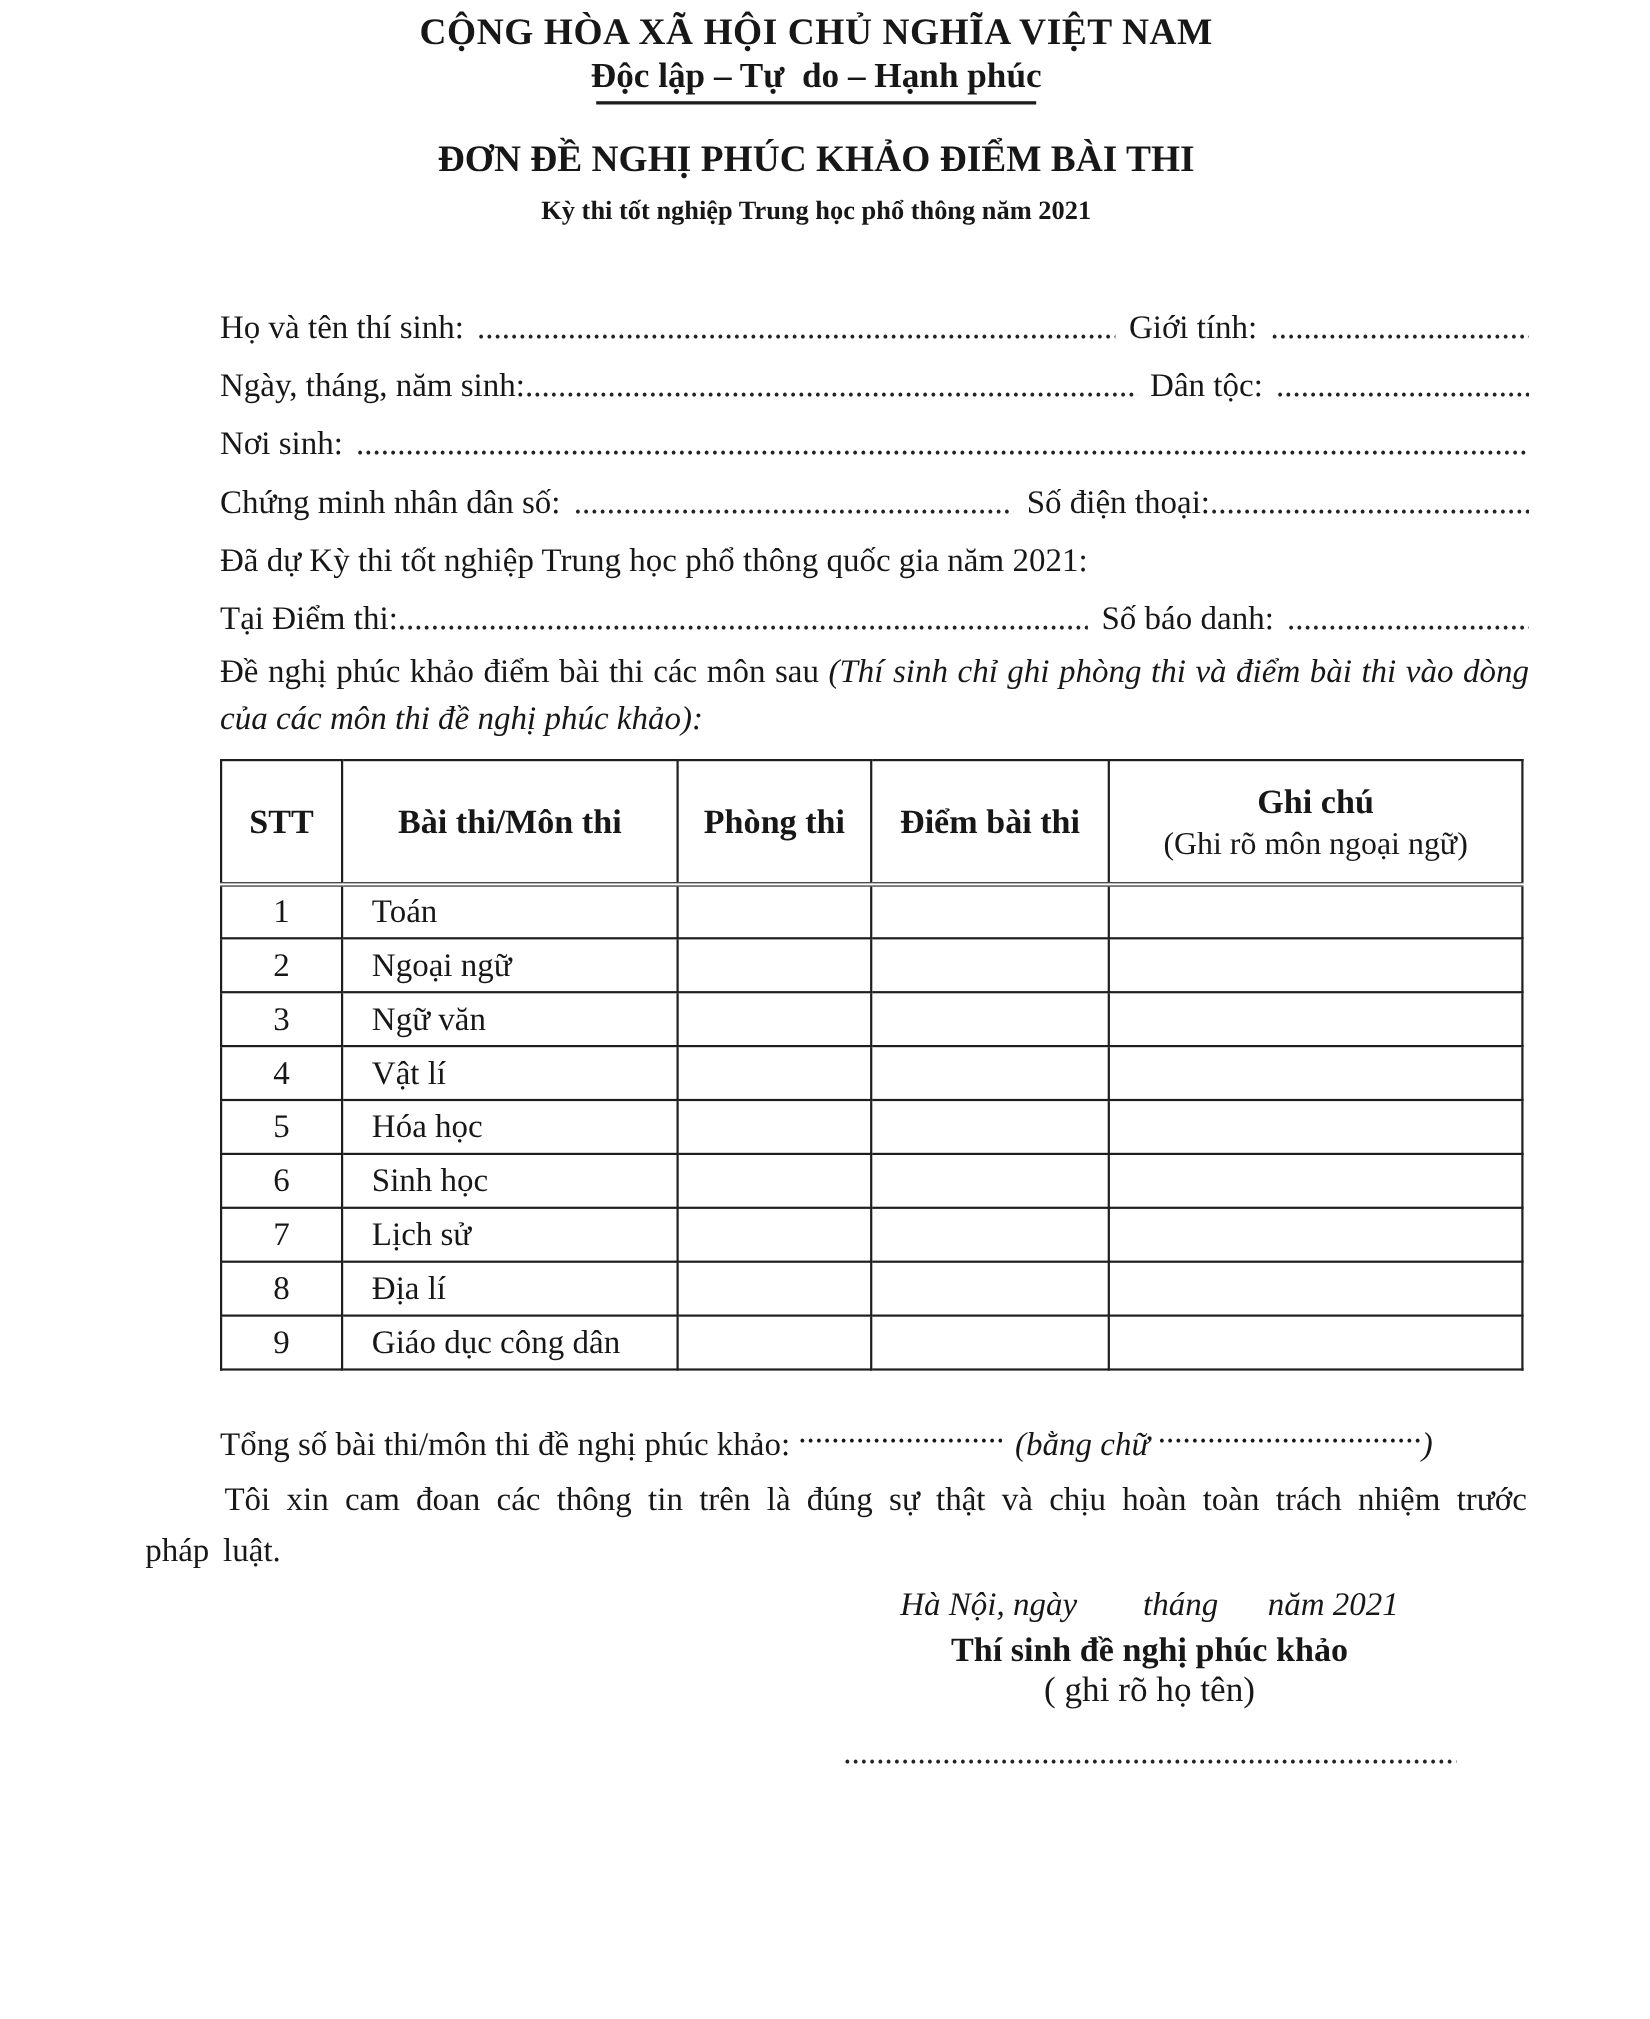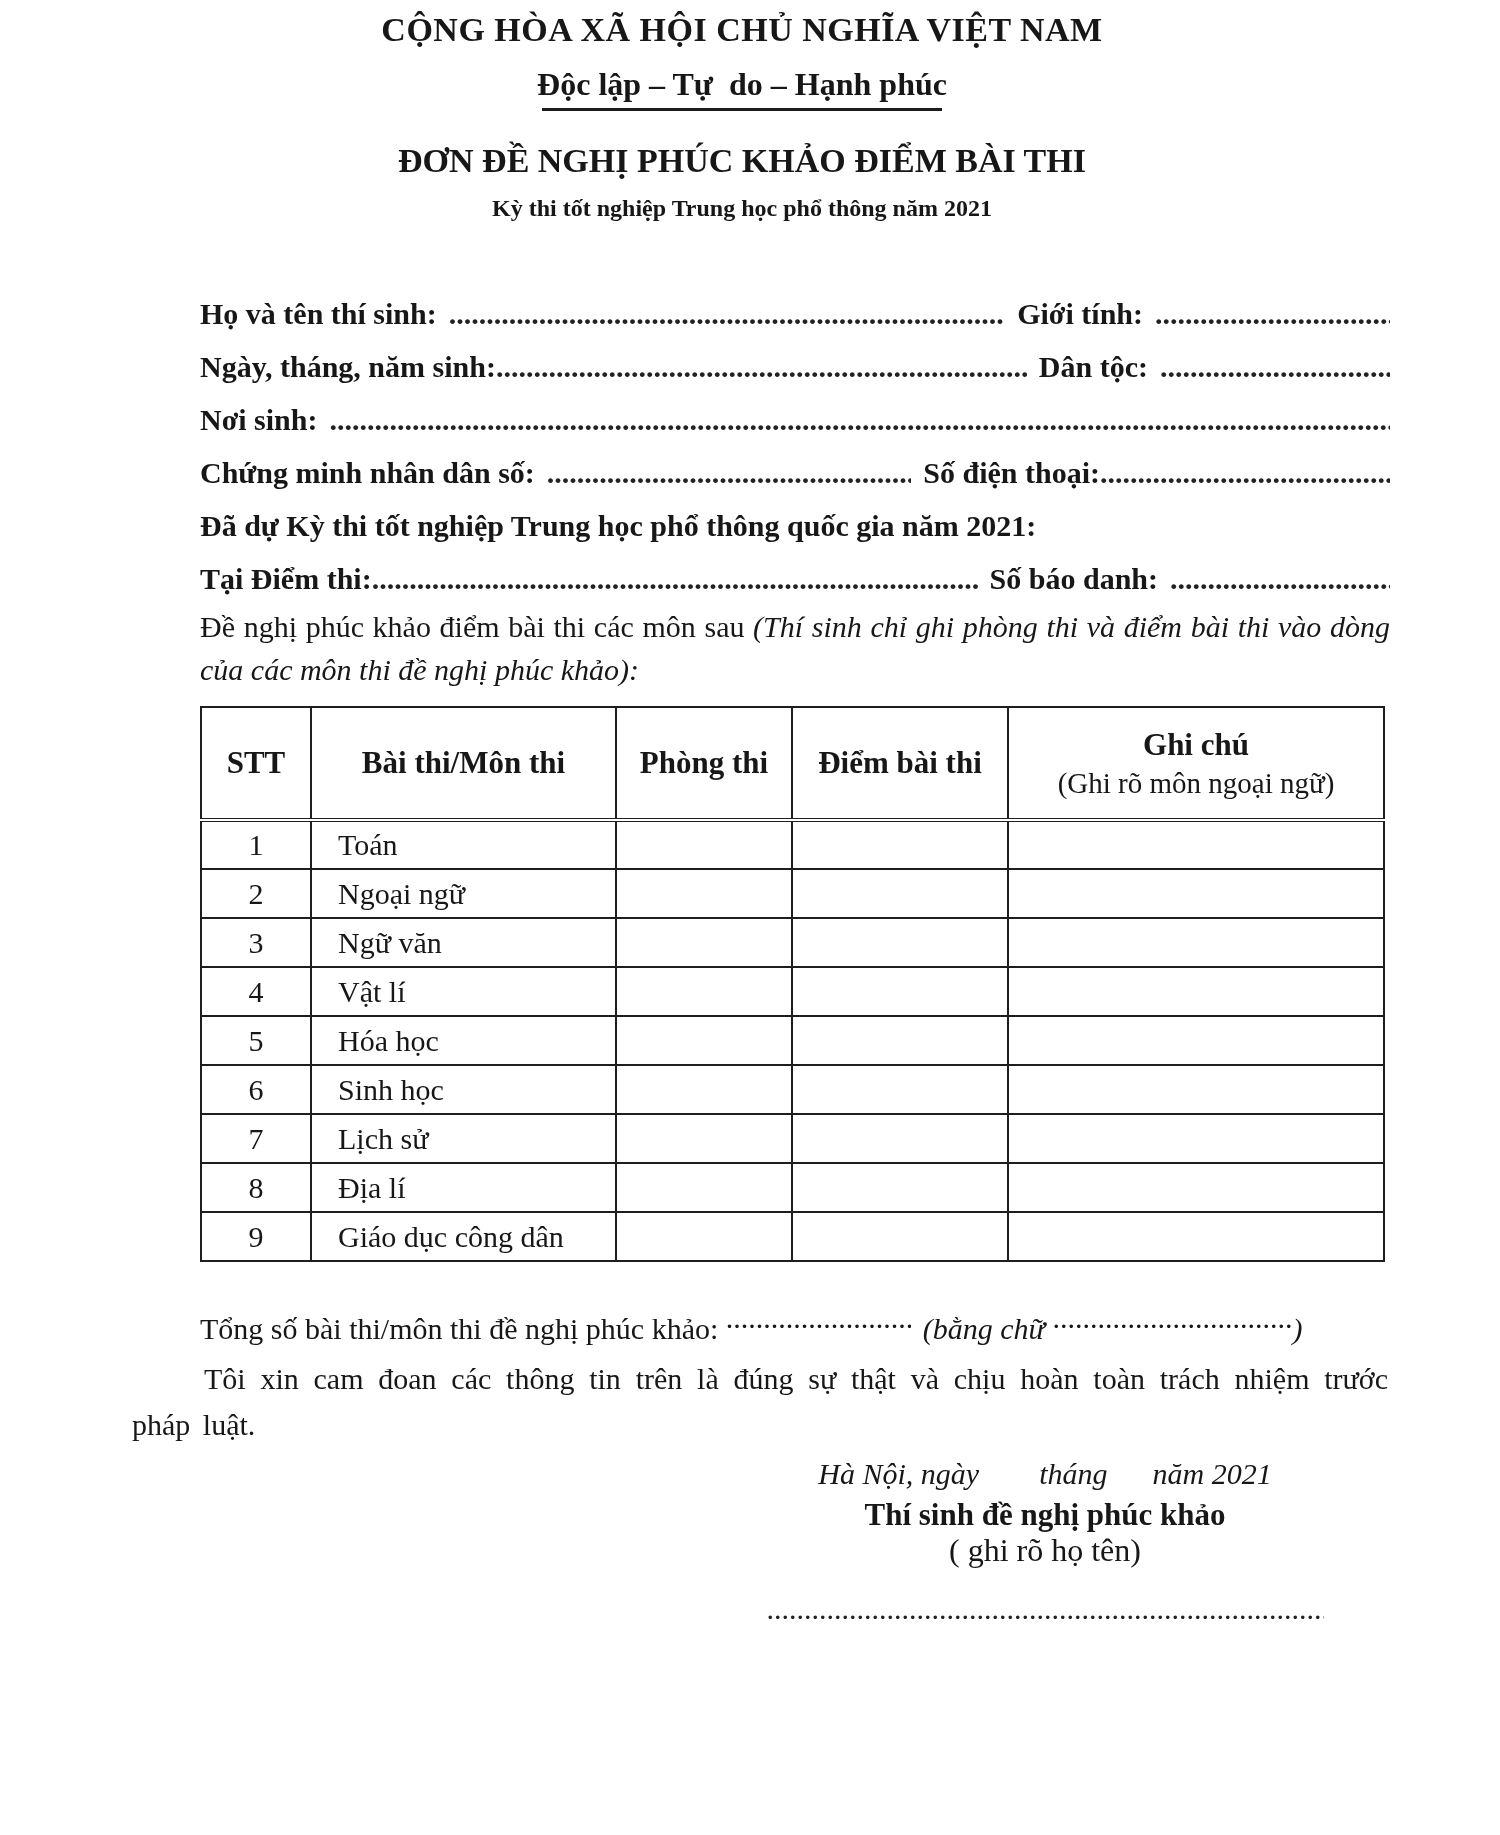--- a/index.html
+++ b/index.html
@@ -9,28 +9,28 @@
     background:#ffffff;
     color:#171717;
     font-family:"Liberation Serif","DejaVu Serif",serif;
     font-size:30px;
     overflow:hidden;
     box-sizing:border-box;
   }
   
   .nat-header { text-align:center; padding-top:10px; }
   .nation { font-size:34px; font-weight:bold; line-height:40px; letter-spacing:0.5px; }
-  .motto  { font-size:32px; font-weight:bold; line-height:36px; margin-top:16px; white-space:pre; }
+  .motto  { font-size:32px; font-weight:bold; line-height:36px; white-space:pre; }
   .motto-rule { width:400px; height:3px; background:#1c1c1c; margin:6px auto 0 auto; }
   .doc-title   { font-size:34px; font-weight:bold; line-height:40px; margin-top:30px; }
   .doc-title2  { font-size:24px; font-weight:bold; line-height:38px; margin-top:8px; }
   .recipient   { font-size:31px; line-height:36px; margin-top:60px; }
   
   .content { margin:60px 110px 0 200px; width:1190px; }
-  .frow { display:flex; align-items:baseline; height:53px; line-height:53px; white-space:nowrap;font-weight:bold; }
+  .frow { display:flex; align-items:baseline; height:53px; line-height:53px; white-space:nowrap; }
   .lbl  { flex:0 0 auto; }
   .pad-l { padding-left:12px; }
   .leader { flex:1 1 auto; overflow:hidden; white-space:nowrap; color:#222; }
   .leader.fix { flex:0 0 auto; }
   .w235 { width:235px; } .w230 { width:230px; } .w290 { width:290px; } .w220 { width:220px; }
   .w185 { width:185px; display:inline-block; overflow:hidden; vertical-align:baseline; }
   .w240 { width:240px; display:inline-block; overflow:hidden; vertical-align:baseline; }
   .intro { line-height:43px; text-align:justify; }
   .italic { font-style:italic; }
   

